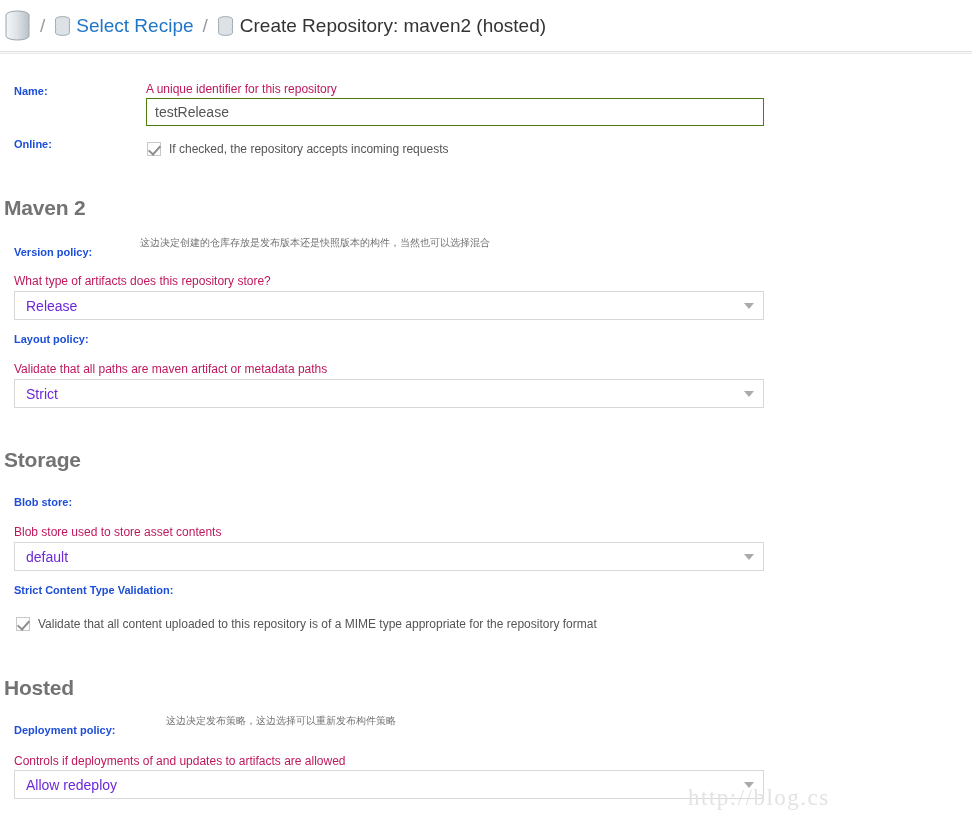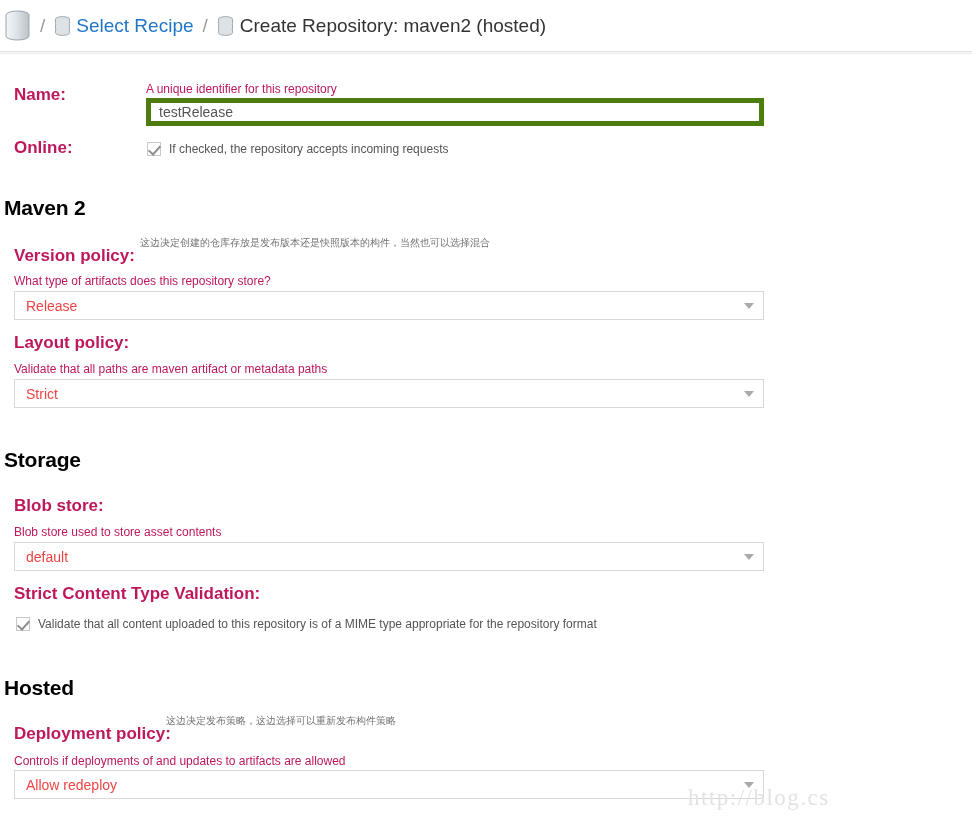--- a/index.html
+++ b/index.html
@@ -69,50 +69,50 @@
   .form {
     position: absolute;
     top: 54px; left: 0;
     width: 972px;
   }
   .row {
     position: absolute;
     display: flex;
   }
   .lbl-strong {
-    font-size: 17px;
+    font-size: 11px;
     font-weight: bold;
-    color: #be185d;
+    color: #1d4ed8;
     white-space: nowrap;
   }
   .hint {
     font-size: 12px;
     color: #be185d;
     white-space: nowrap;
   }
   .section-title {
     position: absolute;
     font-size: 21px;
     font-weight: bold;
-    color: #000000;
+    color: #737373;
     letter-spacing: -0.2px;
   }
   .cn-note {
     position: absolute;
     font-size: 10px;
     color: #737373;
     white-space: nowrap;
     font-family: Liberation Sans, sans-serif;
   }
 
   
   .text-input {
     position: absolute;
     height: 28px;
-    border: 5px solid #4d7c0f;
+    border: 1px solid #4d7c0f;
     background: #ffffff;
     color: #555555;
     font-size: 14px;
     font-family: "Liberation Sans", sans-serif;
     padding: 0 8px;
     outline: none;
   }
 
   
   .select {
@@ -121,21 +121,21 @@
     border: 1px solid #d8d8d8;
     background: #ffffff;
     display: flex;
     align-items: center;
     justify-content: space-between;
     padding: 0 9px 0 11px;
     cursor: pointer;
   }
   .select-value {
     font-size: 14px;
-    color: #ef4444;
+    color: #6d28d9;
   }
   .caret {
     width: 0; height: 0;
     border-left: 5px solid transparent;
     border-right: 5px solid transparent;
     border-top: 6px solid #aaaaaa;
   }
 
   
   .cbwrap {

